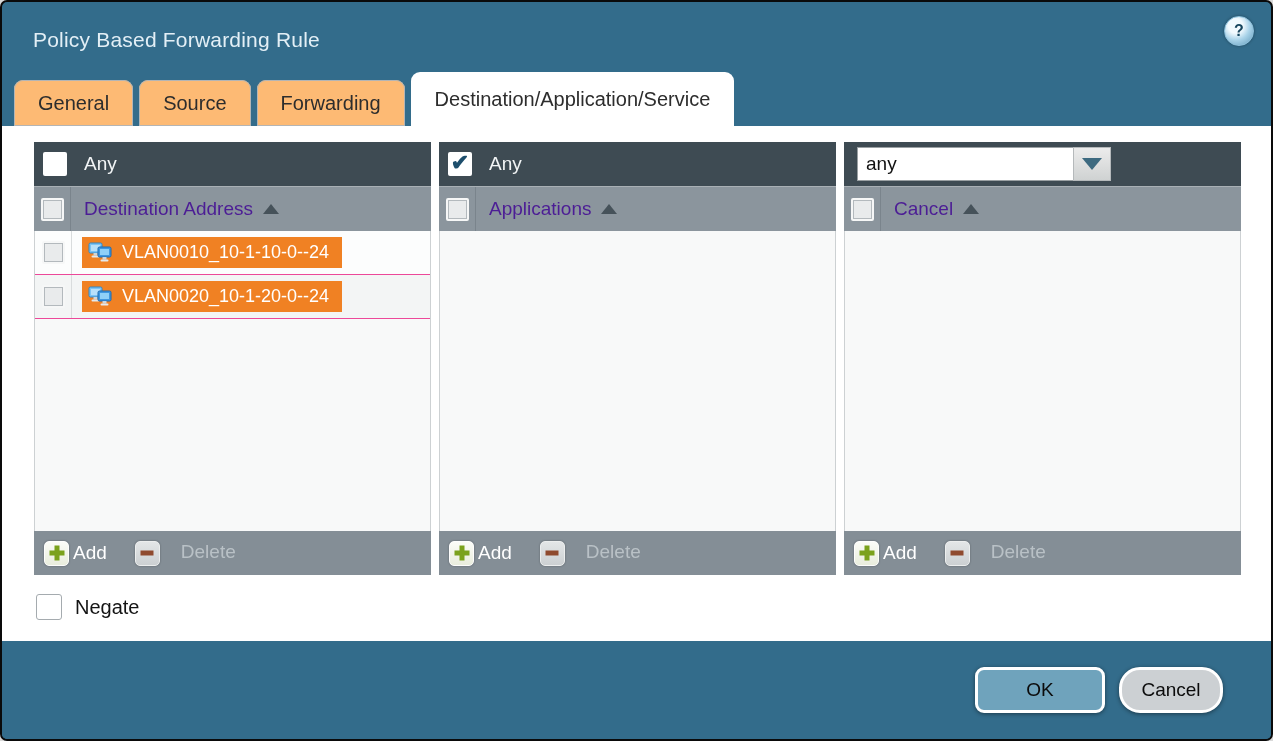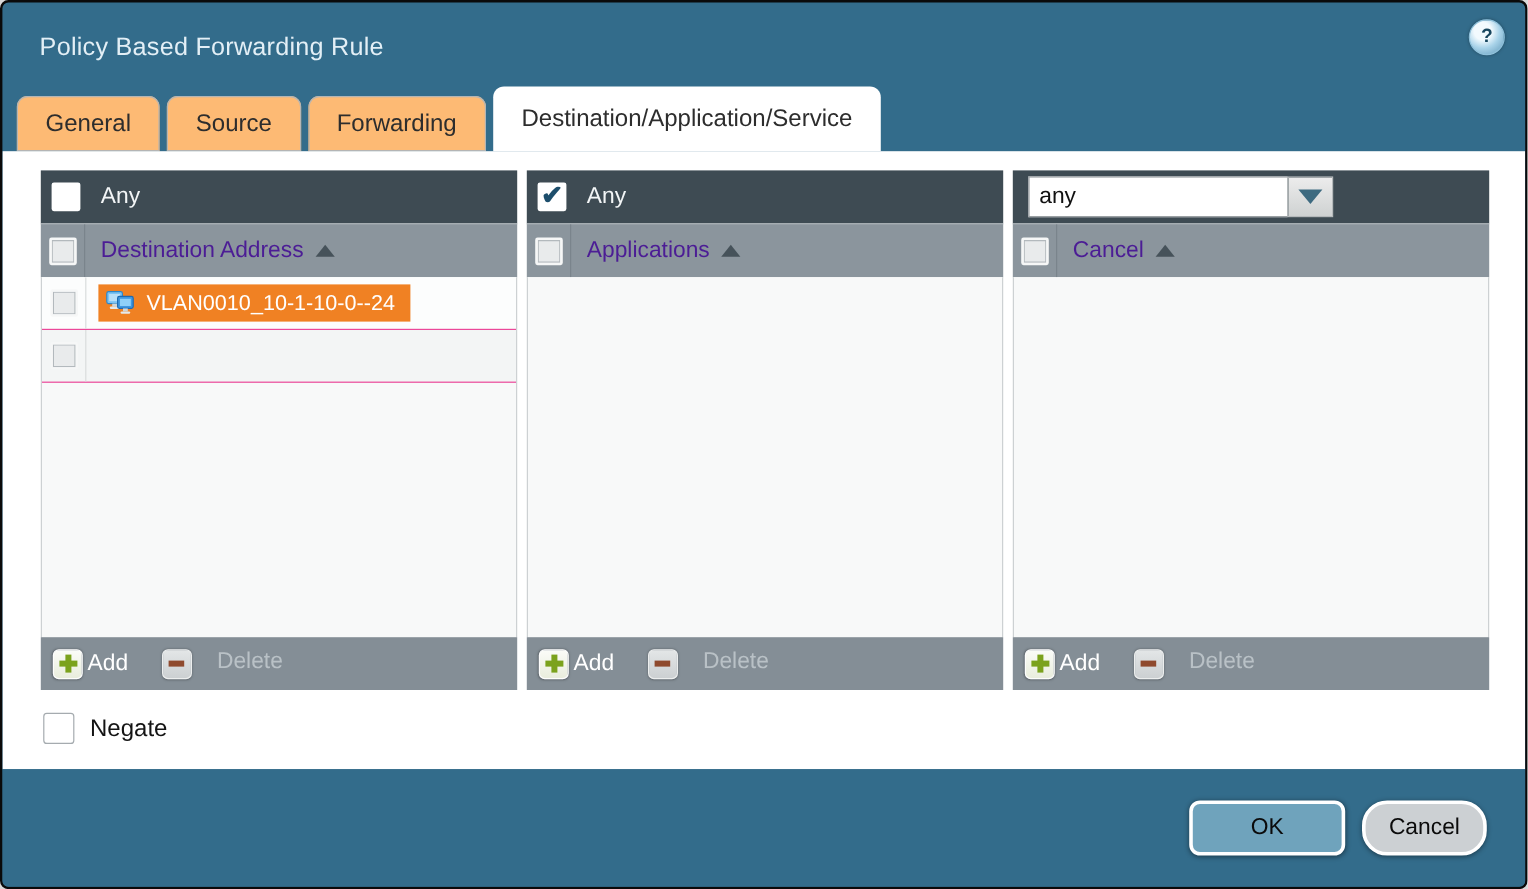--- a/index.html
+++ b/index.html
@@ -61,21 +61,21 @@
     width:216px;height:34px;box-sizing:border-box;border:1px solid #9aa0a3;border-right:none;
     font-family:"Liberation Sans",sans-serif;font-size:19px;padding:0 8px;color:#111;background:#fff;outline:none;
   }
   .combo .dbtn{width:38px;height:34px;box-sizing:border-box;background:linear-gradient(#ececec,#cfd2d2);border:1px solid #b5b9bb;display:flex;align-items:center;justify-content:center;cursor:pointer;}
   .tri-down{width:0;height:0;border-left:10px solid transparent;border-right:10px solid transparent;border-top:12px solid #3d6a80;}
   
   .negate{display:flex;align-items:center;gap:13px;margin:19px 0 0 2px;}
   .cb-negate{width:24px;height:24px;background:#fff;border:1px solid #a5abaf;border-radius:3px;flex:none;cursor:pointer;}
   .negate .t{color:#141414;font-size:20px;}
   
-  .footer{flex:none;height:98px;background:#336c8b;display:flex;align-items:center;justify-content:flex-end;gap:14px;padding-right:32px;}
+  .footer{flex:none;height:98px;background:#336c8b;display:flex;align-items:center;justify-content:flex-end;gap:14px;padding-right:48px;}
   .btn{
     height:46px;border-radius:9px;border:3px solid #ffffff;font-family:"Liberation Sans",sans-serif;
     font-size:19px;color:#0b0b0b;cursor:pointer;box-shadow:0 1px 4px rgba(0,0,0,.45);
   }
   .btn.ok{width:130px;background:#6fa3bc;}
   .btn.cancel{width:104px;background:#ccd0d3;border-radius:21px;}
 </style>
 </head>
 <body>
 
@@ -128,20 +128,33 @@
                 <rect x="14.5" y="15" width="4" height="2.5" fill="#cfd6da"></rect>
                 <rect x="12.5" y="17.5" width="8" height="2" rx="1" fill="#e4e9ec"></rect>
               </svg>
               <span>VLAN0010_10-1-10-0--24</span>
             </div>
           </div>
           <div class="row">
             <div class="cbcell">
               <div class="cb-small"></div>
             </div>
+            <div class="chip">
+              <svg width="25" height="21" viewBox="0 0 25 21">
+                <rect x="1" y="1" width="13" height="10" rx="1.5" fill="#7cc4f5" stroke="#2e86c8"></rect>
+                <rect x="3" y="3" width="9" height="6" fill="#b8e0fa"></rect>
+                <rect x="5.5" y="11" width="4" height="2.5" fill="#cfd6da"></rect>
+                <rect x="3.5" y="13.5" width="8" height="2" rx="1" fill="#e4e9ec"></rect>
+                <rect x="10" y="5" width="13" height="10" rx="1.5" fill="#3f97e0" stroke="#1d6ab1"></rect>
+                <rect x="12" y="7" width="9" height="6" fill="#8fd0f8"></rect>
+                <rect x="14.5" y="15" width="4" height="2.5" fill="#cfd6da"></rect>
+                <rect x="12.5" y="17.5" width="8" height="2" rx="1" fill="#e4e9ec"></rect>
+              </svg>
+              <span>VLAN0020_10-1-20-0--24</span>
+            </div>
           </div>
         </div>
         <div class="addbar">
           <div class="addgrp">
             <span class="btn-ico add-ico"></span>
             <span class="t">Add</span>
           </div>
           <div class="delgrp">
             <span class="btn-ico del-ico"></span>
             <span class="t">Delete</span>

